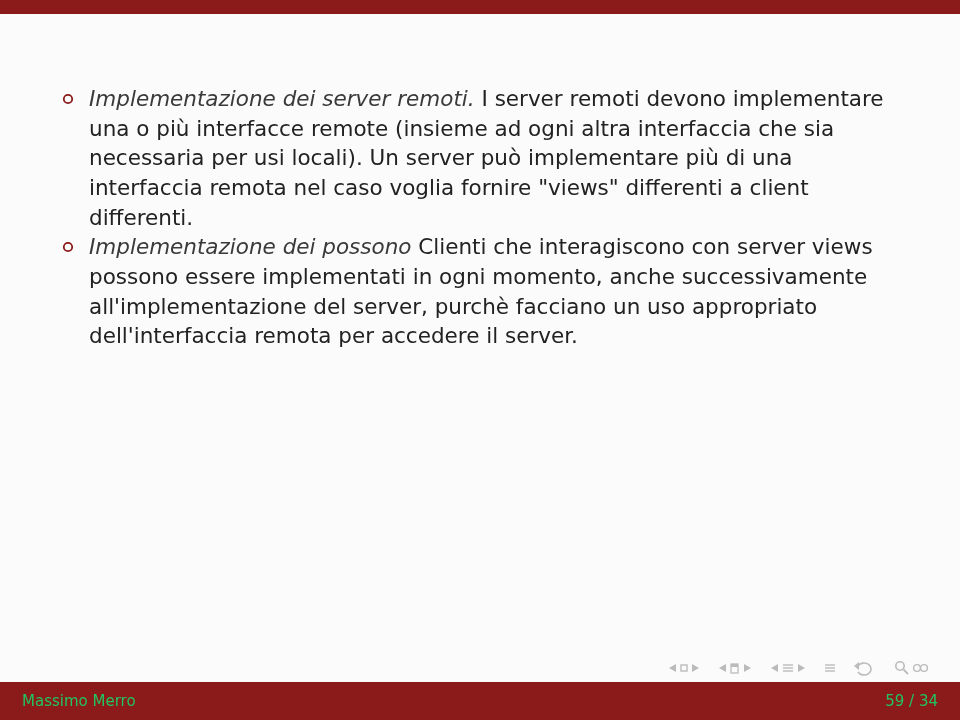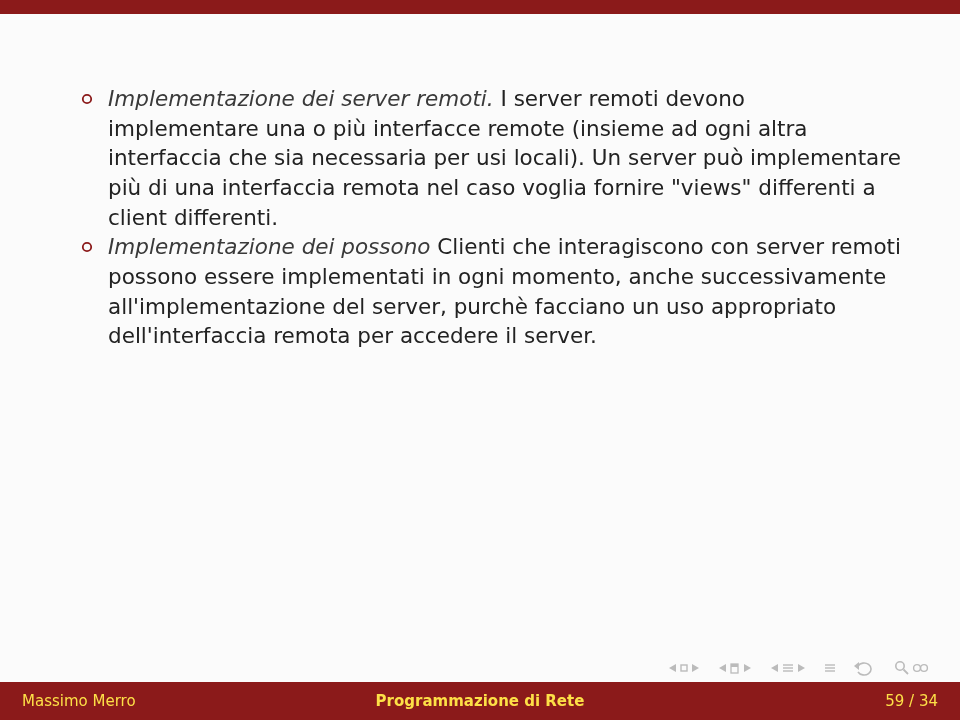--- a/index.html
+++ b/index.html
@@ -6,36 +6,36 @@
   html, body { width: 960px; height: 720px; overflow: hidden; font-family: 'Segoe UI', 'DejaVu Sans', sans-serif; }
   .slide {
     width: 960px; height: 720px;
     background: #fbfbfb;
     position: relative;
     display: flex; flex-direction: column;
   }
   .topbar { height: 14px; background: #8B1A1A; width: 100%; }
   .content {
     flex: 1;
-    padding: 70px 58px 0 80px;
+    padding: 70px 58px 0 61px;
     font-size: 21.5px;
     line-height: 1.38;
     color: #222;
   }
   .bul { display: flex; margin-bottom: 0; }
   .bul .dot {
     color: #8B1A1A; font-size: 22px; line-height: 29px;
     margin-right: 14px;
   }
   .bul .txt { flex: 1; }
   .it { font-style: italic; color: #3a3a3a; }
   .footer {
     height: 38px; background: #8B1A1A;
     display: flex; align-items: center;
-    color: #fde047; font-size: 15px;
+    color: #22c55e; font-size: 15px;
     padding: 0 22px;
     justify-content: flex-end;
   }
   .footer .center { position: absolute; left: 50%; transform: translateX(-50%); font-weight: 600; }
   .footer .right { margin-left: auto; }
   .navicons {
     position: absolute; right: 30px; bottom: 44px;
     display: flex; align-items: center; gap: 18px;
     color: #888; font-size: 15px;
   }
@@ -63,21 +63,21 @@
     </div>
 
     <div class="bul">
       <div class="dot">
         <svg width="14" height="14" viewBox="0 0 14 14">
             <circle cx="7" cy="7" r="4.2" fill="none" stroke="#8B1A1A" stroke-width="1.8"></circle>
           </svg>
       </div>
       <div class="txt">
         <span class="it">Implementazione dei possono </span>
-        <span>Clienti che interagiscono con server remoti possono essere implementati in ogni momento, anche successivamente all'implementazione del server, purchè facciano un uso appropriato dell'interfaccia remota per accedere il server.</span>
+        <span>Clienti che interagiscono con server views possono essere implementati in ogni momento, anche successivamente all'implementazione del server, purchè facciano un uso appropriato dell'interfaccia remota per accedere il server.</span>
       </div>
     </div>
 
   </div>
 
   <div class="navicons">
     <span class="grp">
       <svg width="10" height="10">
           <polygon points="8,1 8,9 1,5" fill="#bbb"></polygon>
         </svg>
@@ -133,16 +133,15 @@
         </svg>
       <svg width="18" height="14" viewBox="0 0 18 14">
           <circle cx="5" cy="7" r="3.4" fill="none" stroke="#bbb" stroke-width="1.4"></circle>
           <circle cx="12" cy="7" r="3.4" fill="none" stroke="#bbb" stroke-width="1.4"></circle>
         </svg>
     </span>
   </div>
 
   <div class="footer">
     <span>Massimo Merro</span>
-    <span class="center">Programmazione di Rete</span>
     <span class="right">59 / 34</span>
   </div>
 </div>
 
 </body></html>

